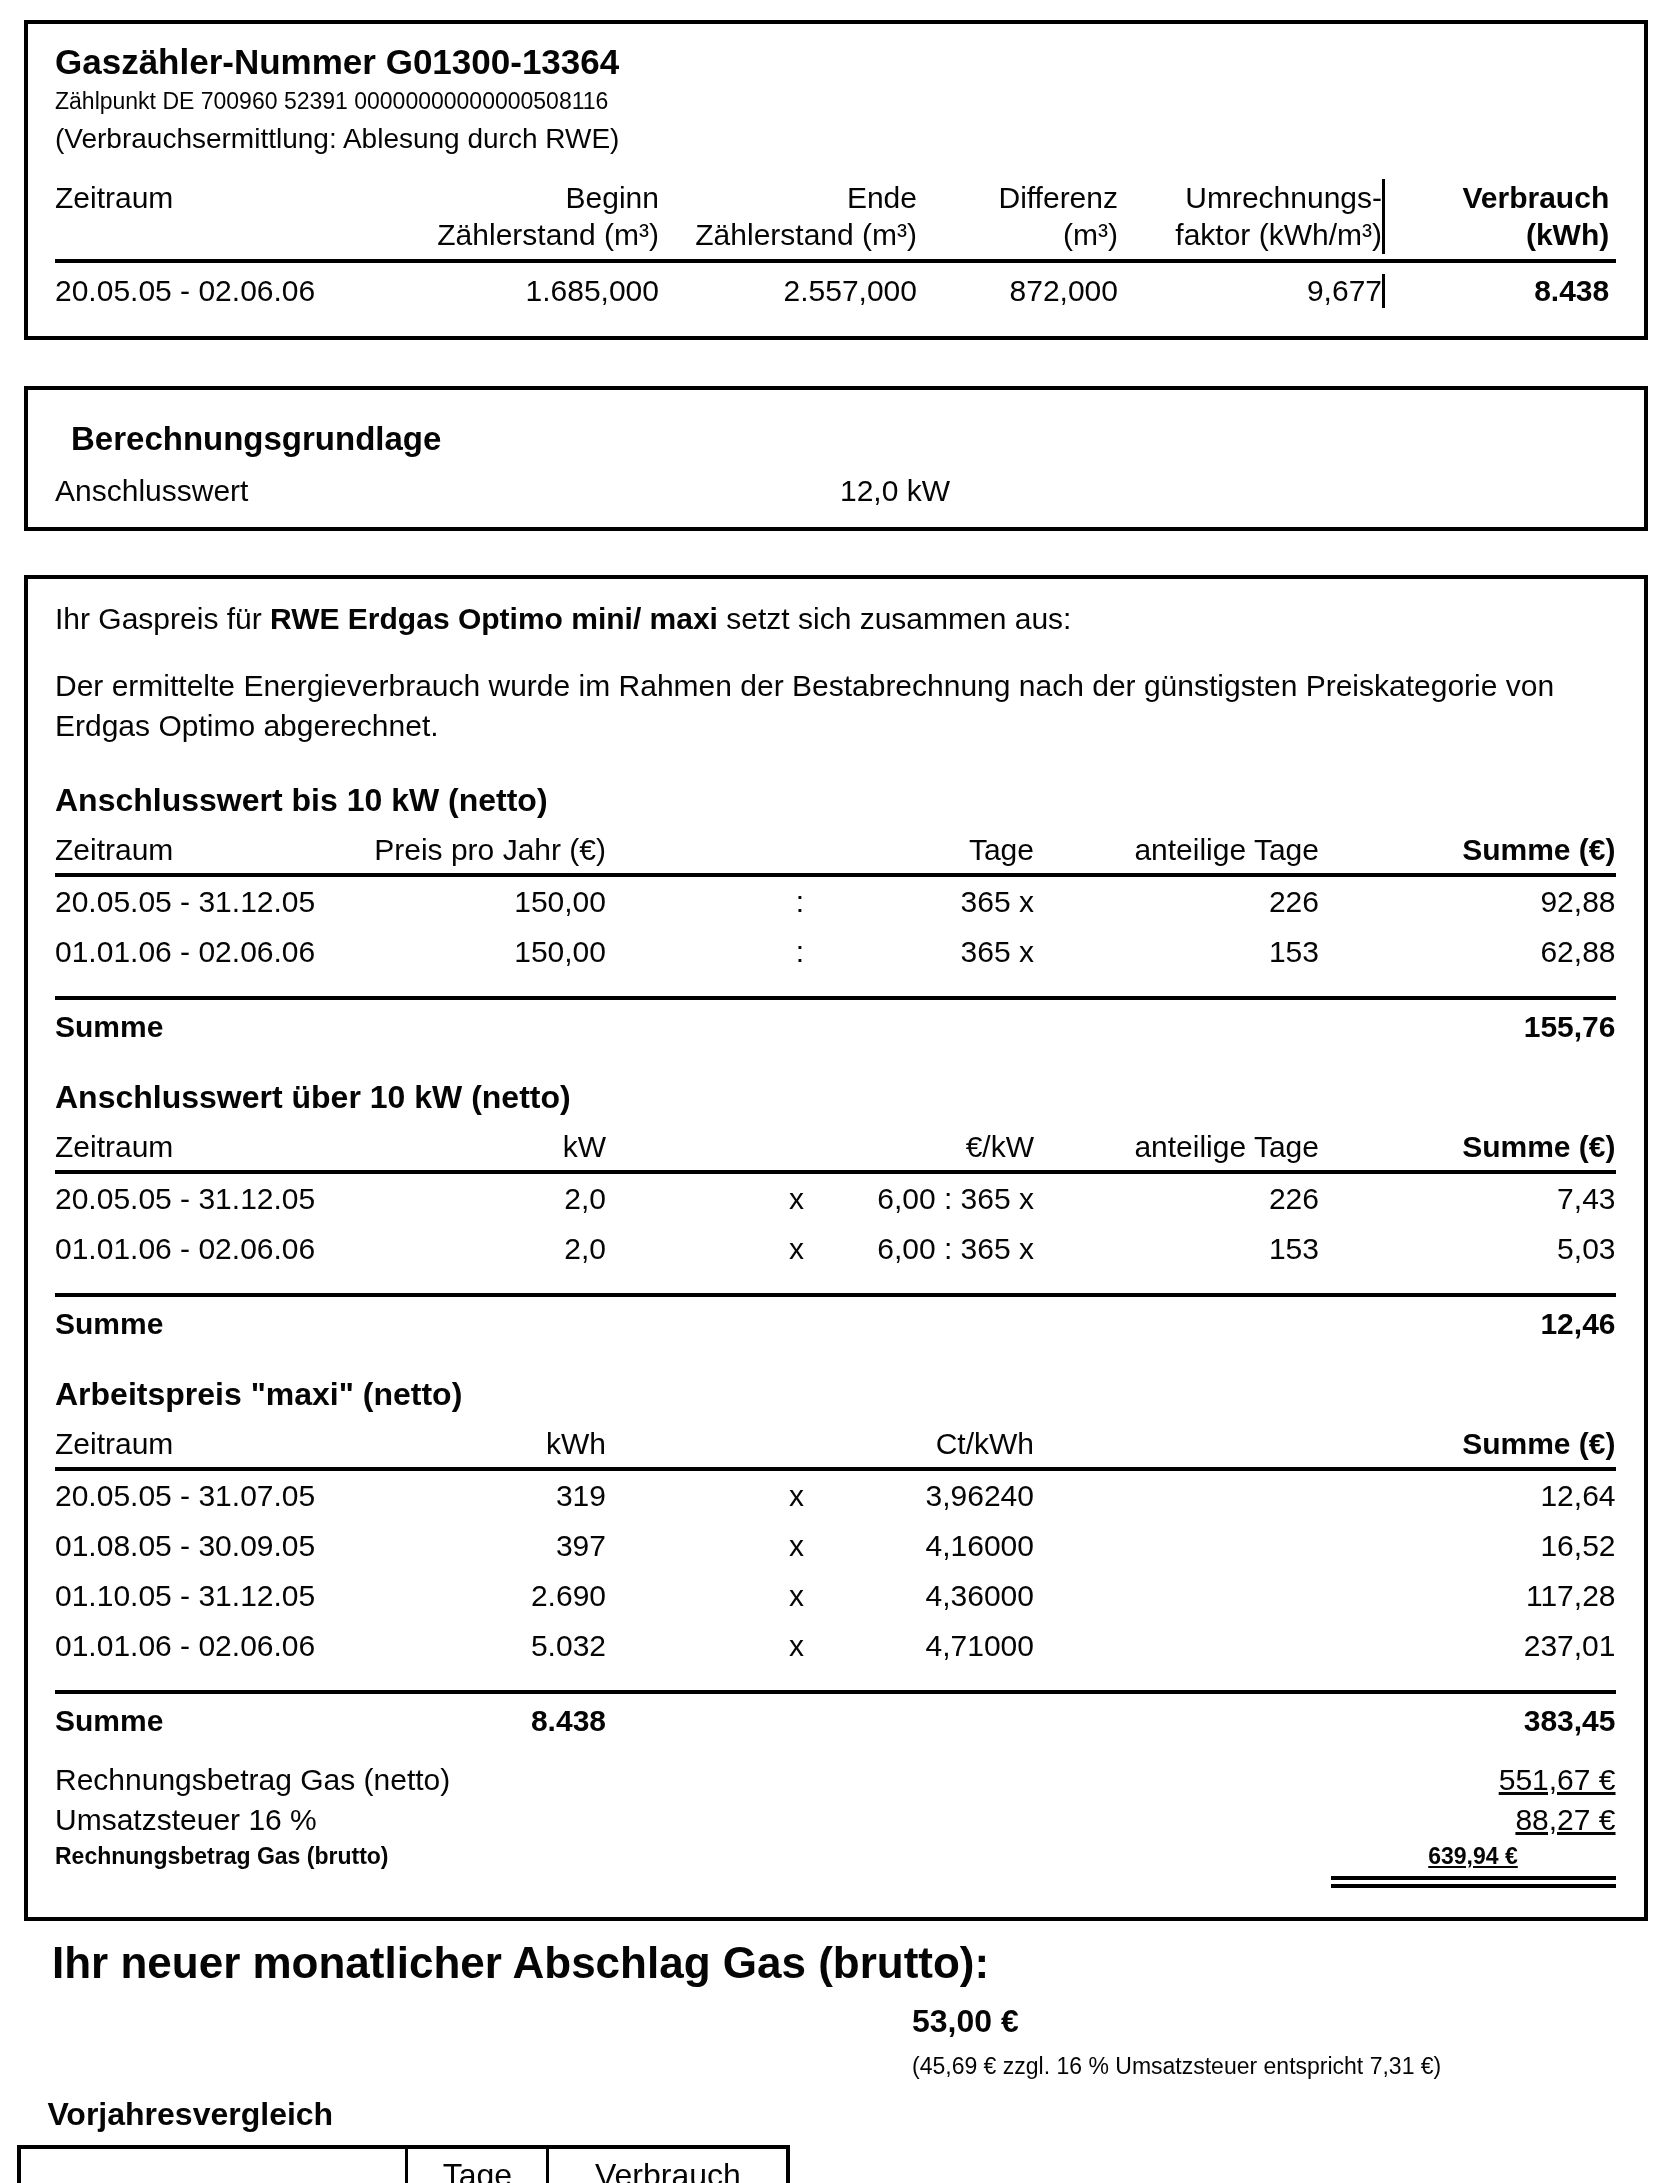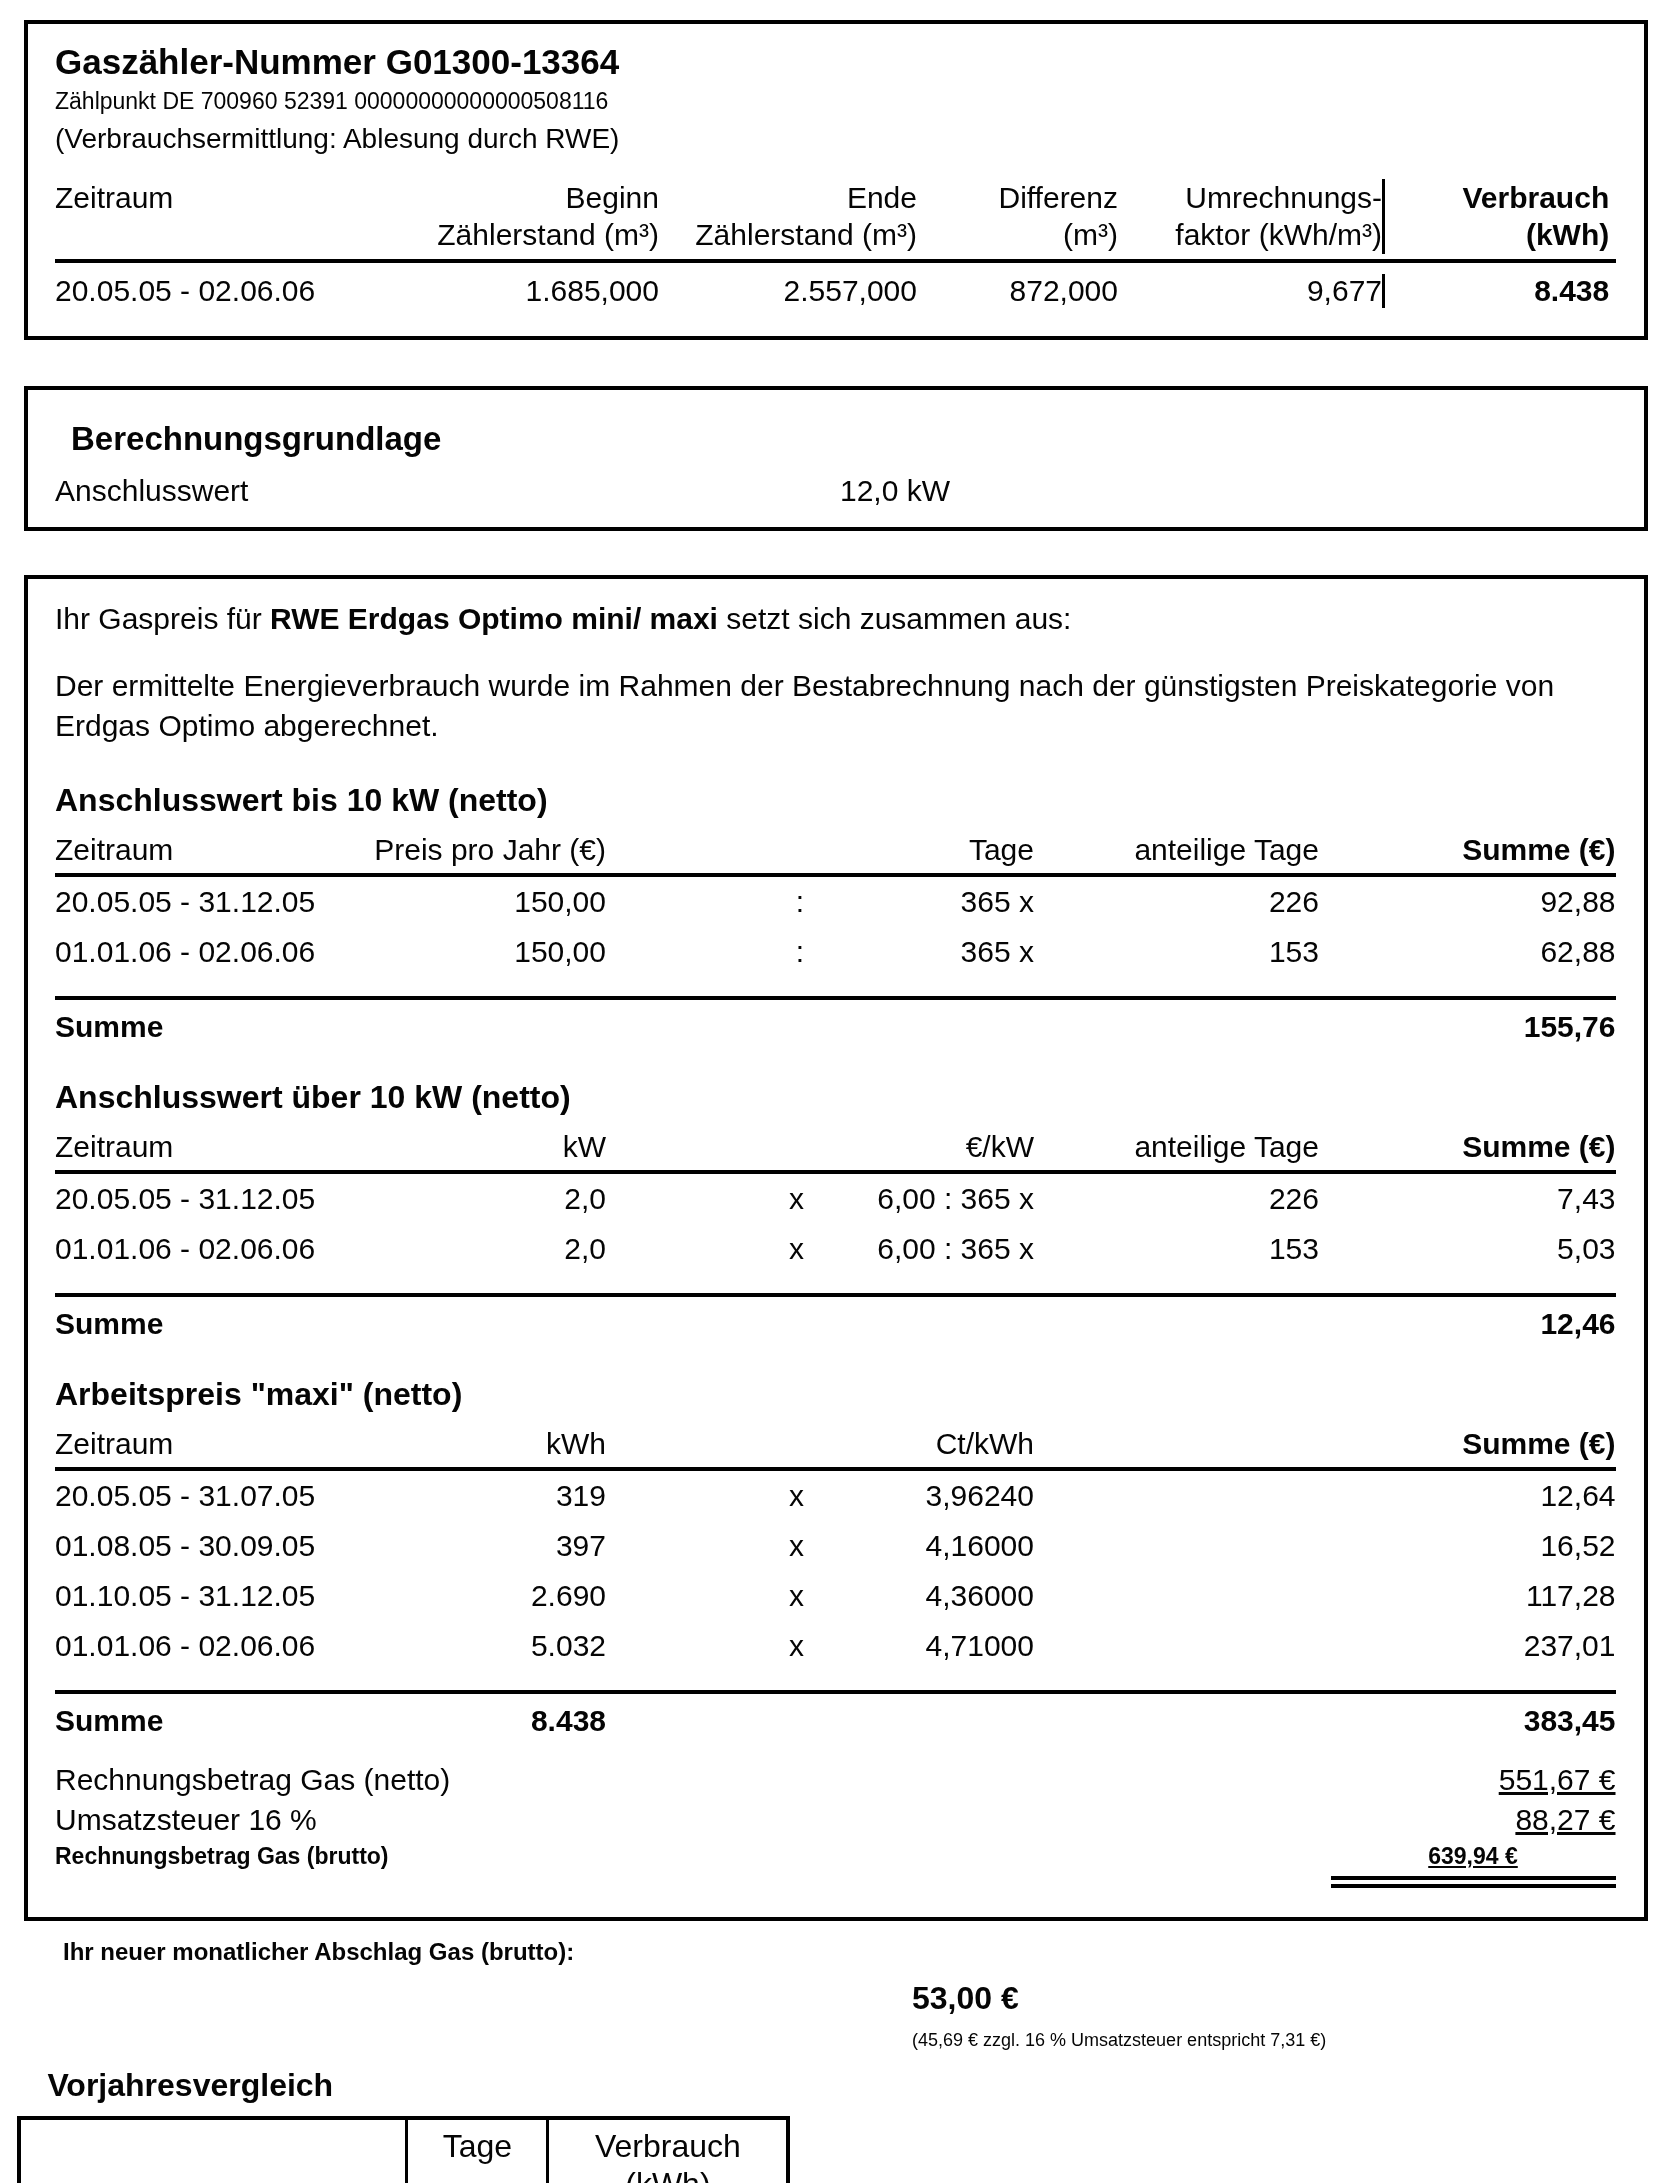--- a/index.html
+++ b/index.html
@@ -45,23 +45,23 @@
   .totals { margin-top:25px; }
   .trow { display:flex; align-items:baseline; }
   .trow + .trow { margin-top:6.3px; }
   .tl { flex:0 0 auto; }
   .tv { margin-left:auto; text-align:center;text-decoration:underline; }
   .brow { margin-top:9.5px; font-size:23px; font-weight:bold; }
   .tv-brutto { min-width:285px; border-bottom:12px double #000; padding-bottom:6.3px; }
 
   
   .abschlag { margin:17.4px 27px 0 51px; }
-  .abs-label { font-size:24px; font-weight:bold; margin:12px; line-height:1.15; }
+  .abs-label { font-size:44px; font-weight:bold; margin:1px; line-height:1.15; }
   .abs-value { font-size:32px; font-weight:bold; margin:14.3px 0 0 861px; }
-  .abs-note  { font-size:18px; margin:12.7px 0 0 861px; }
+  .abs-note  { font-size:23px; margin:12.7px 0 0 861px; }
 
   
   .vorjahr { margin:16px 0 0 17.4px; }
   .vj-title { font-size:32px; font-weight:bold; margin:0 0 0 30px; line-height:1.15; }
   .vtable { margin-top:12.7px; width:773px; border:4px solid #000; box-sizing:border-box; font-size:32px; }
   .vrow { display:grid; grid-template-columns:384px 141px 1fr; }
   .vc { padding:4.8px 0; }
   .vc2,.vc3 { border-left:3.2px solid #000; }
   .vhead { border-bottom:4px solid #000; }
   .vhead .vc { padding:6.3px 0 4.8px; text-align:center; line-height:1.2; }

